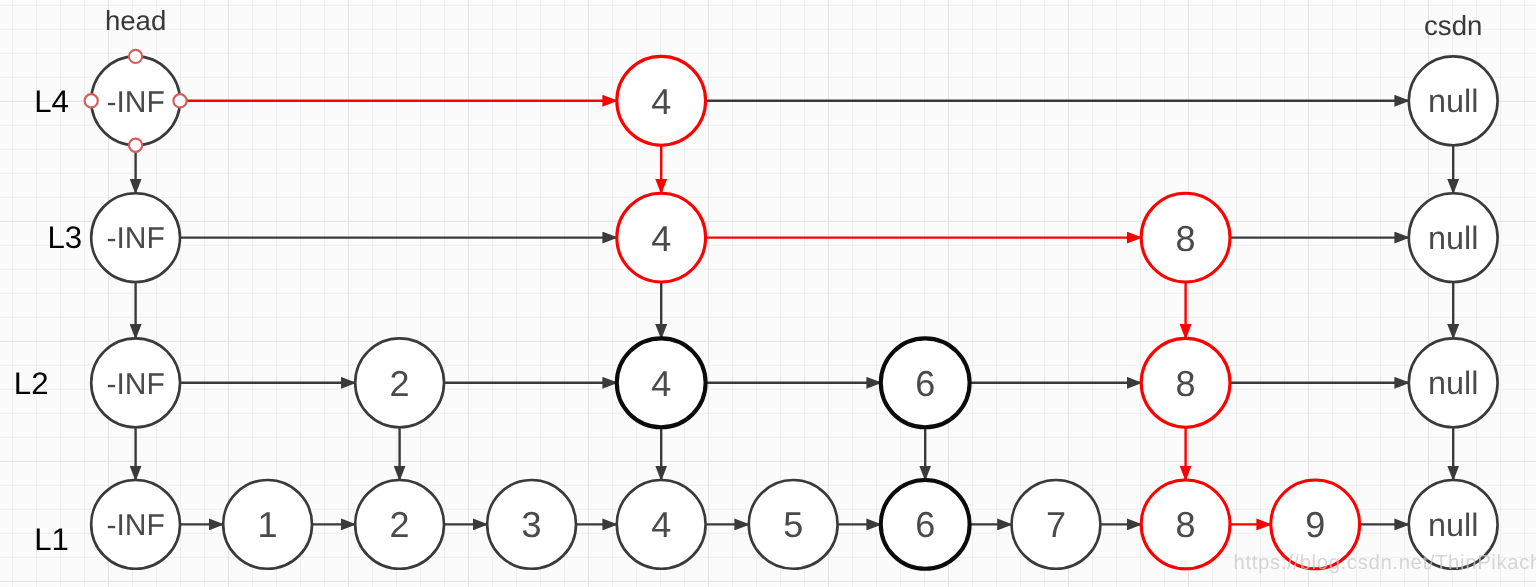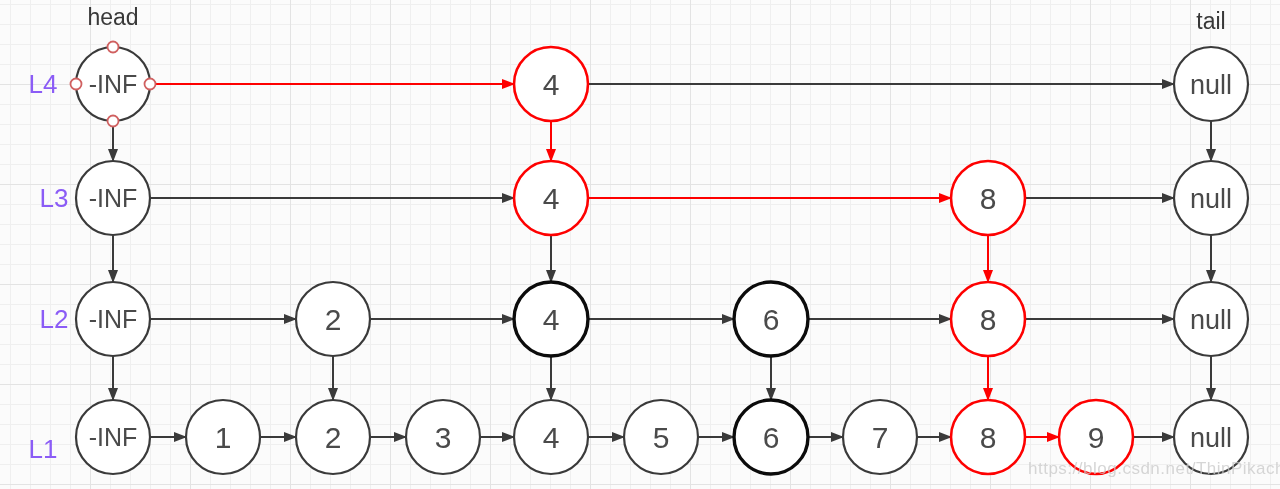--- a/index.html
+++ b/index.html
@@ -15,21 +15,21 @@
     background-size:100px 100px,100px 100px,20px 20px,20px 20px;
     background-position:-10px -16px;
   }
   #diagram-svg{position:absolute;left:0;top:0;}
   .corner-label{
     position:absolute;width:80px;text-align:center;
     font-size:23px;color:#383838;
   }
   .level-label{
     position:absolute;width:44px;text-align:center;
-    font-size:26px;color:#8b5cf6;
+    font-size:26px;color:#000000;
   }
   .watermark{
     position:absolute;left:1028px;top:459px;
     font-size:17px;color:#c9c9c9;opacity:.75;white-space:nowrap;
     letter-spacing:.5px;
   }
   svg text{font-family:"Liberation Sans", sans-serif;}
 </style>
 </head>
 <body>
@@ -172,21 +172,21 @@
       <circle cx="1096" cy="437" r="37" fill="#ffffff" stroke="#fe0000" stroke-width="2.6"></circle>
       <text x="1096" y="437" text-anchor="middle" dy="0.36em" font-size="30" fill="#4a4a4a">9</text>
     </g>
     <g>
       <circle cx="1211" cy="437" r="37" fill="#ffffff" stroke="#3a3a3a" stroke-width="2.2"></circle>
       <text x="1211" y="437" text-anchor="middle" dy="0.36em" font-size="27" fill="#4a4a4a">null</text>
     </g>
   </svg>
 
 <div class="corner-label" style="left:73px;top:4px;">head</div>
-<div class="corner-label" style="left:1171px;top:8px;">tail</div>
+<div class="corner-label" style="left:1171px;top:8px;">csdn</div>
 <div class="watermark">https://blog.csdn.net/ThinPikachu</div>
 
 <div id="level-labels">
     <div class="level-label" style="left: 21px; top: 69px;">L4</div>
     <div class="level-label" style="left: 32px; top: 183px;">L3</div>
-    <div class="level-label" style="left: 32px; top: 304px;">L2</div>
+    <div class="level-label" style="left: 4px; top: 304px;">L2</div>
     <div class="level-label" style="left: 21px; top: 434px;">L1</div>
   </div>
 
 </body></html>

